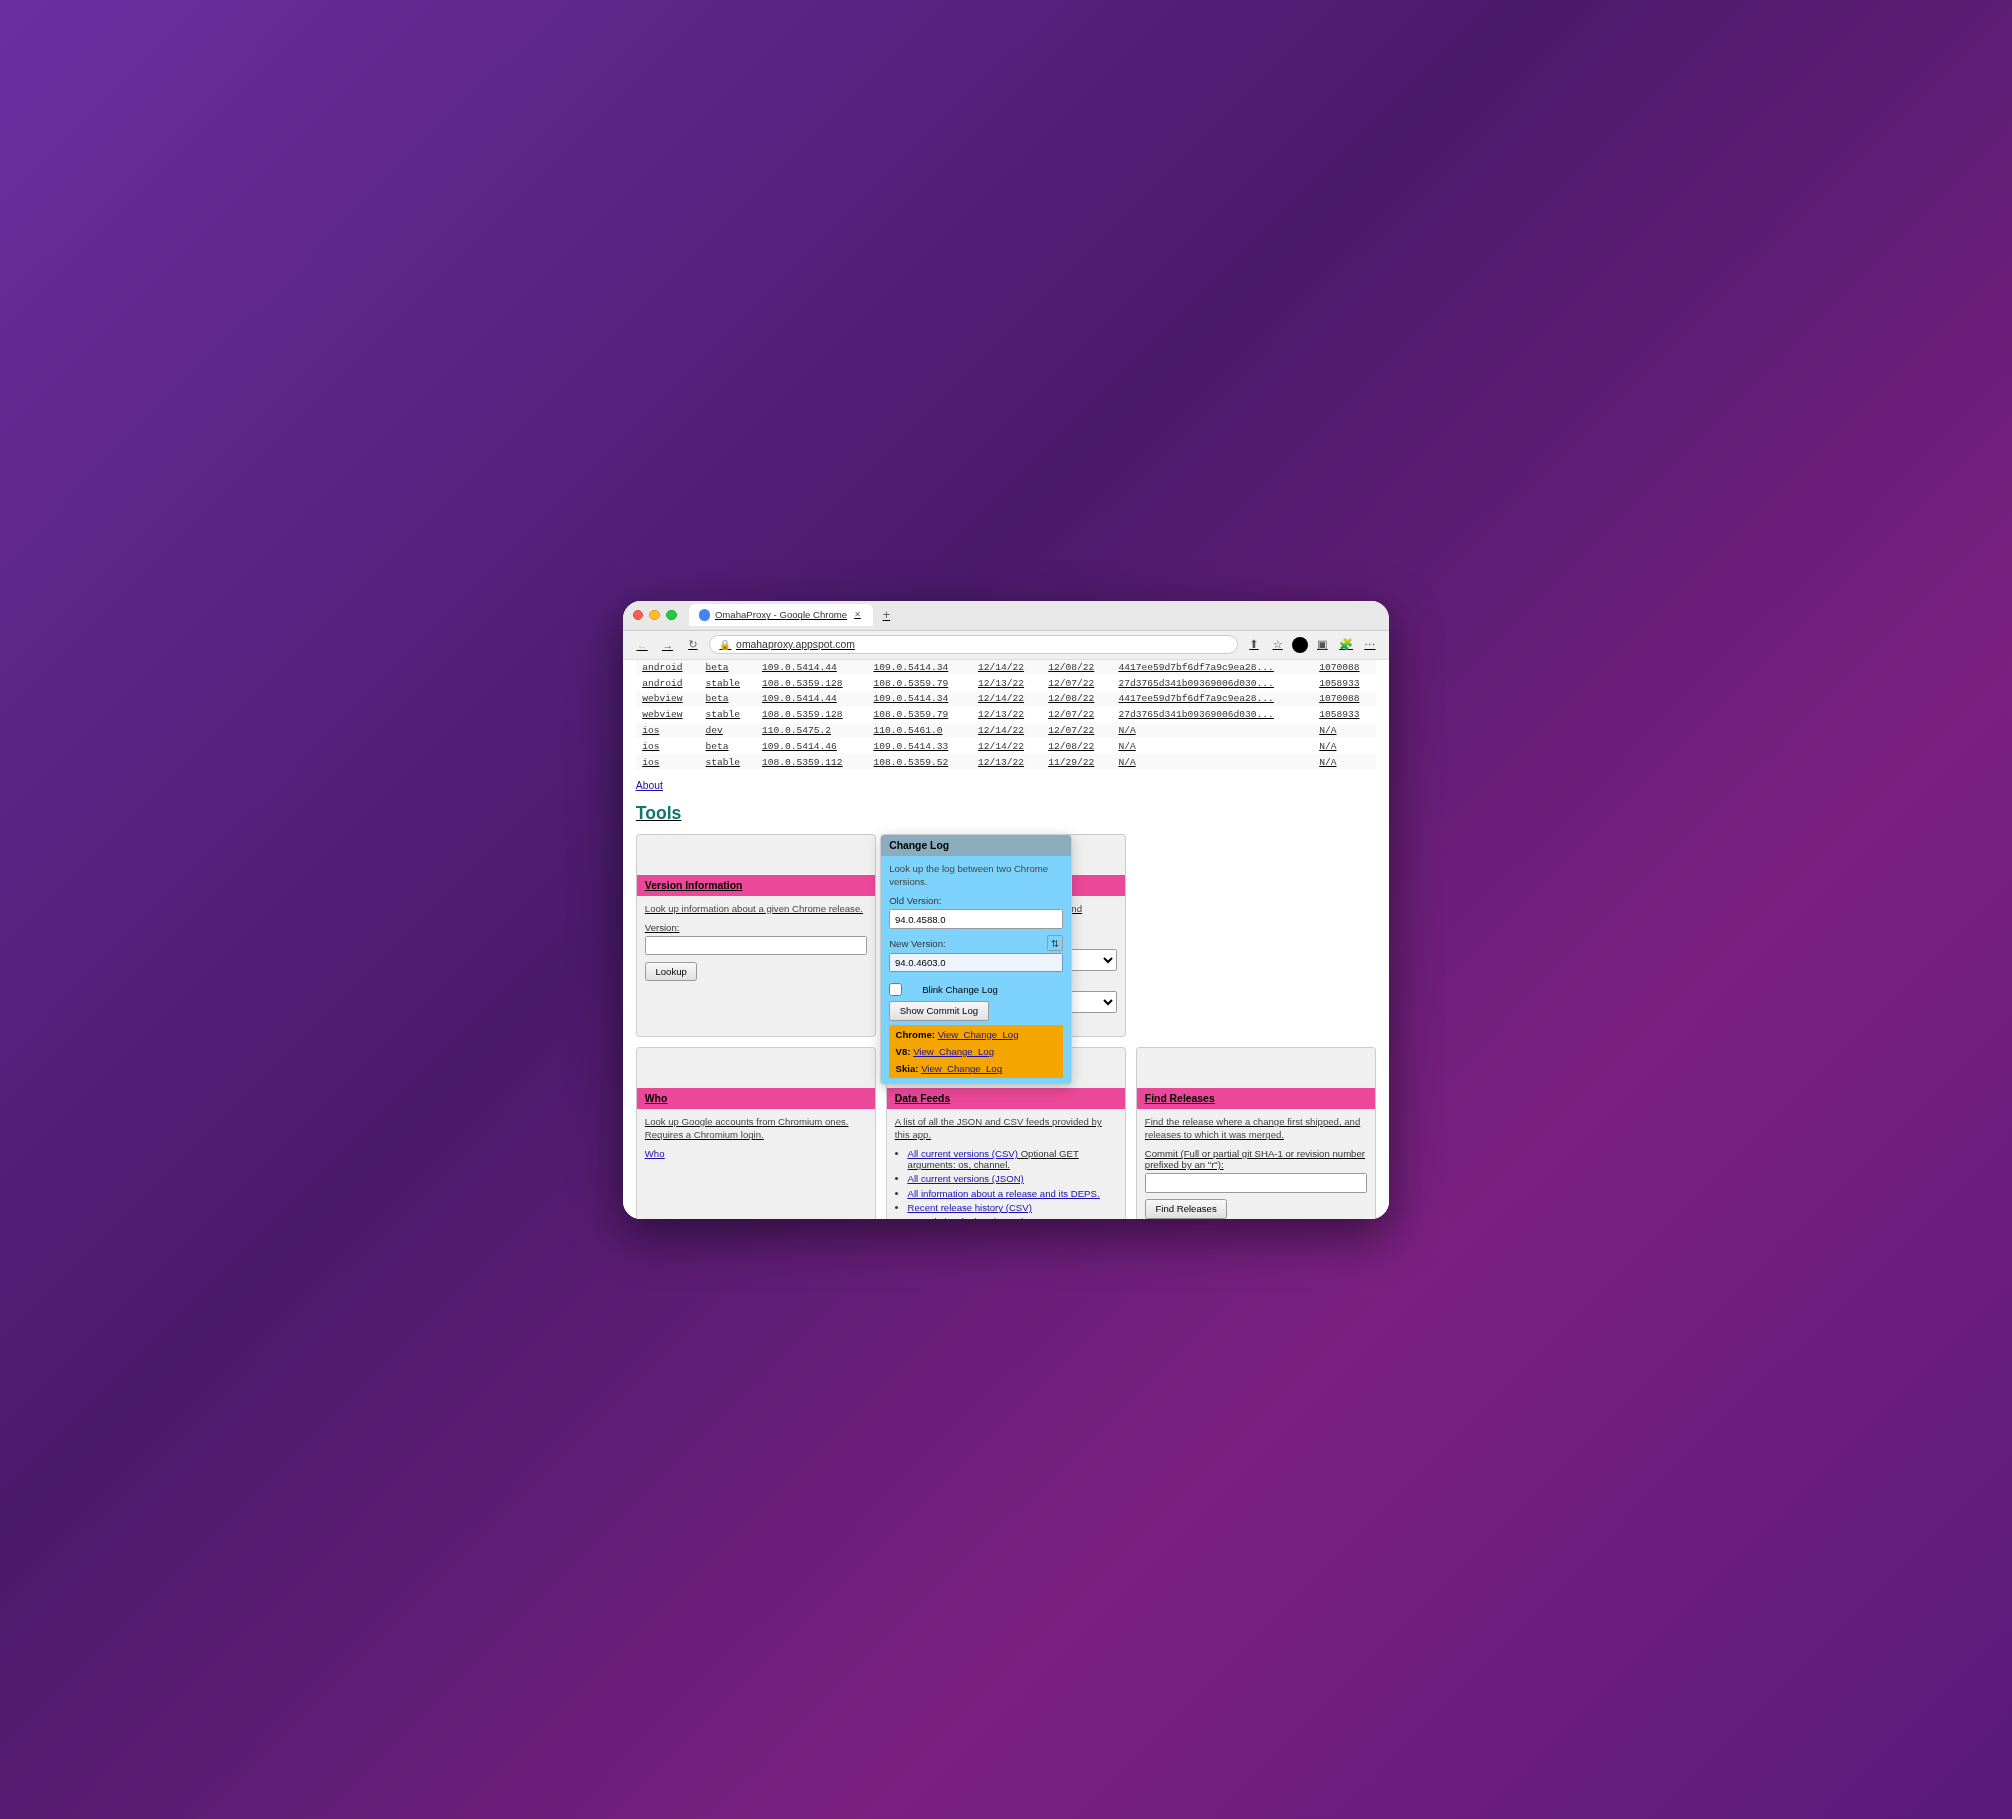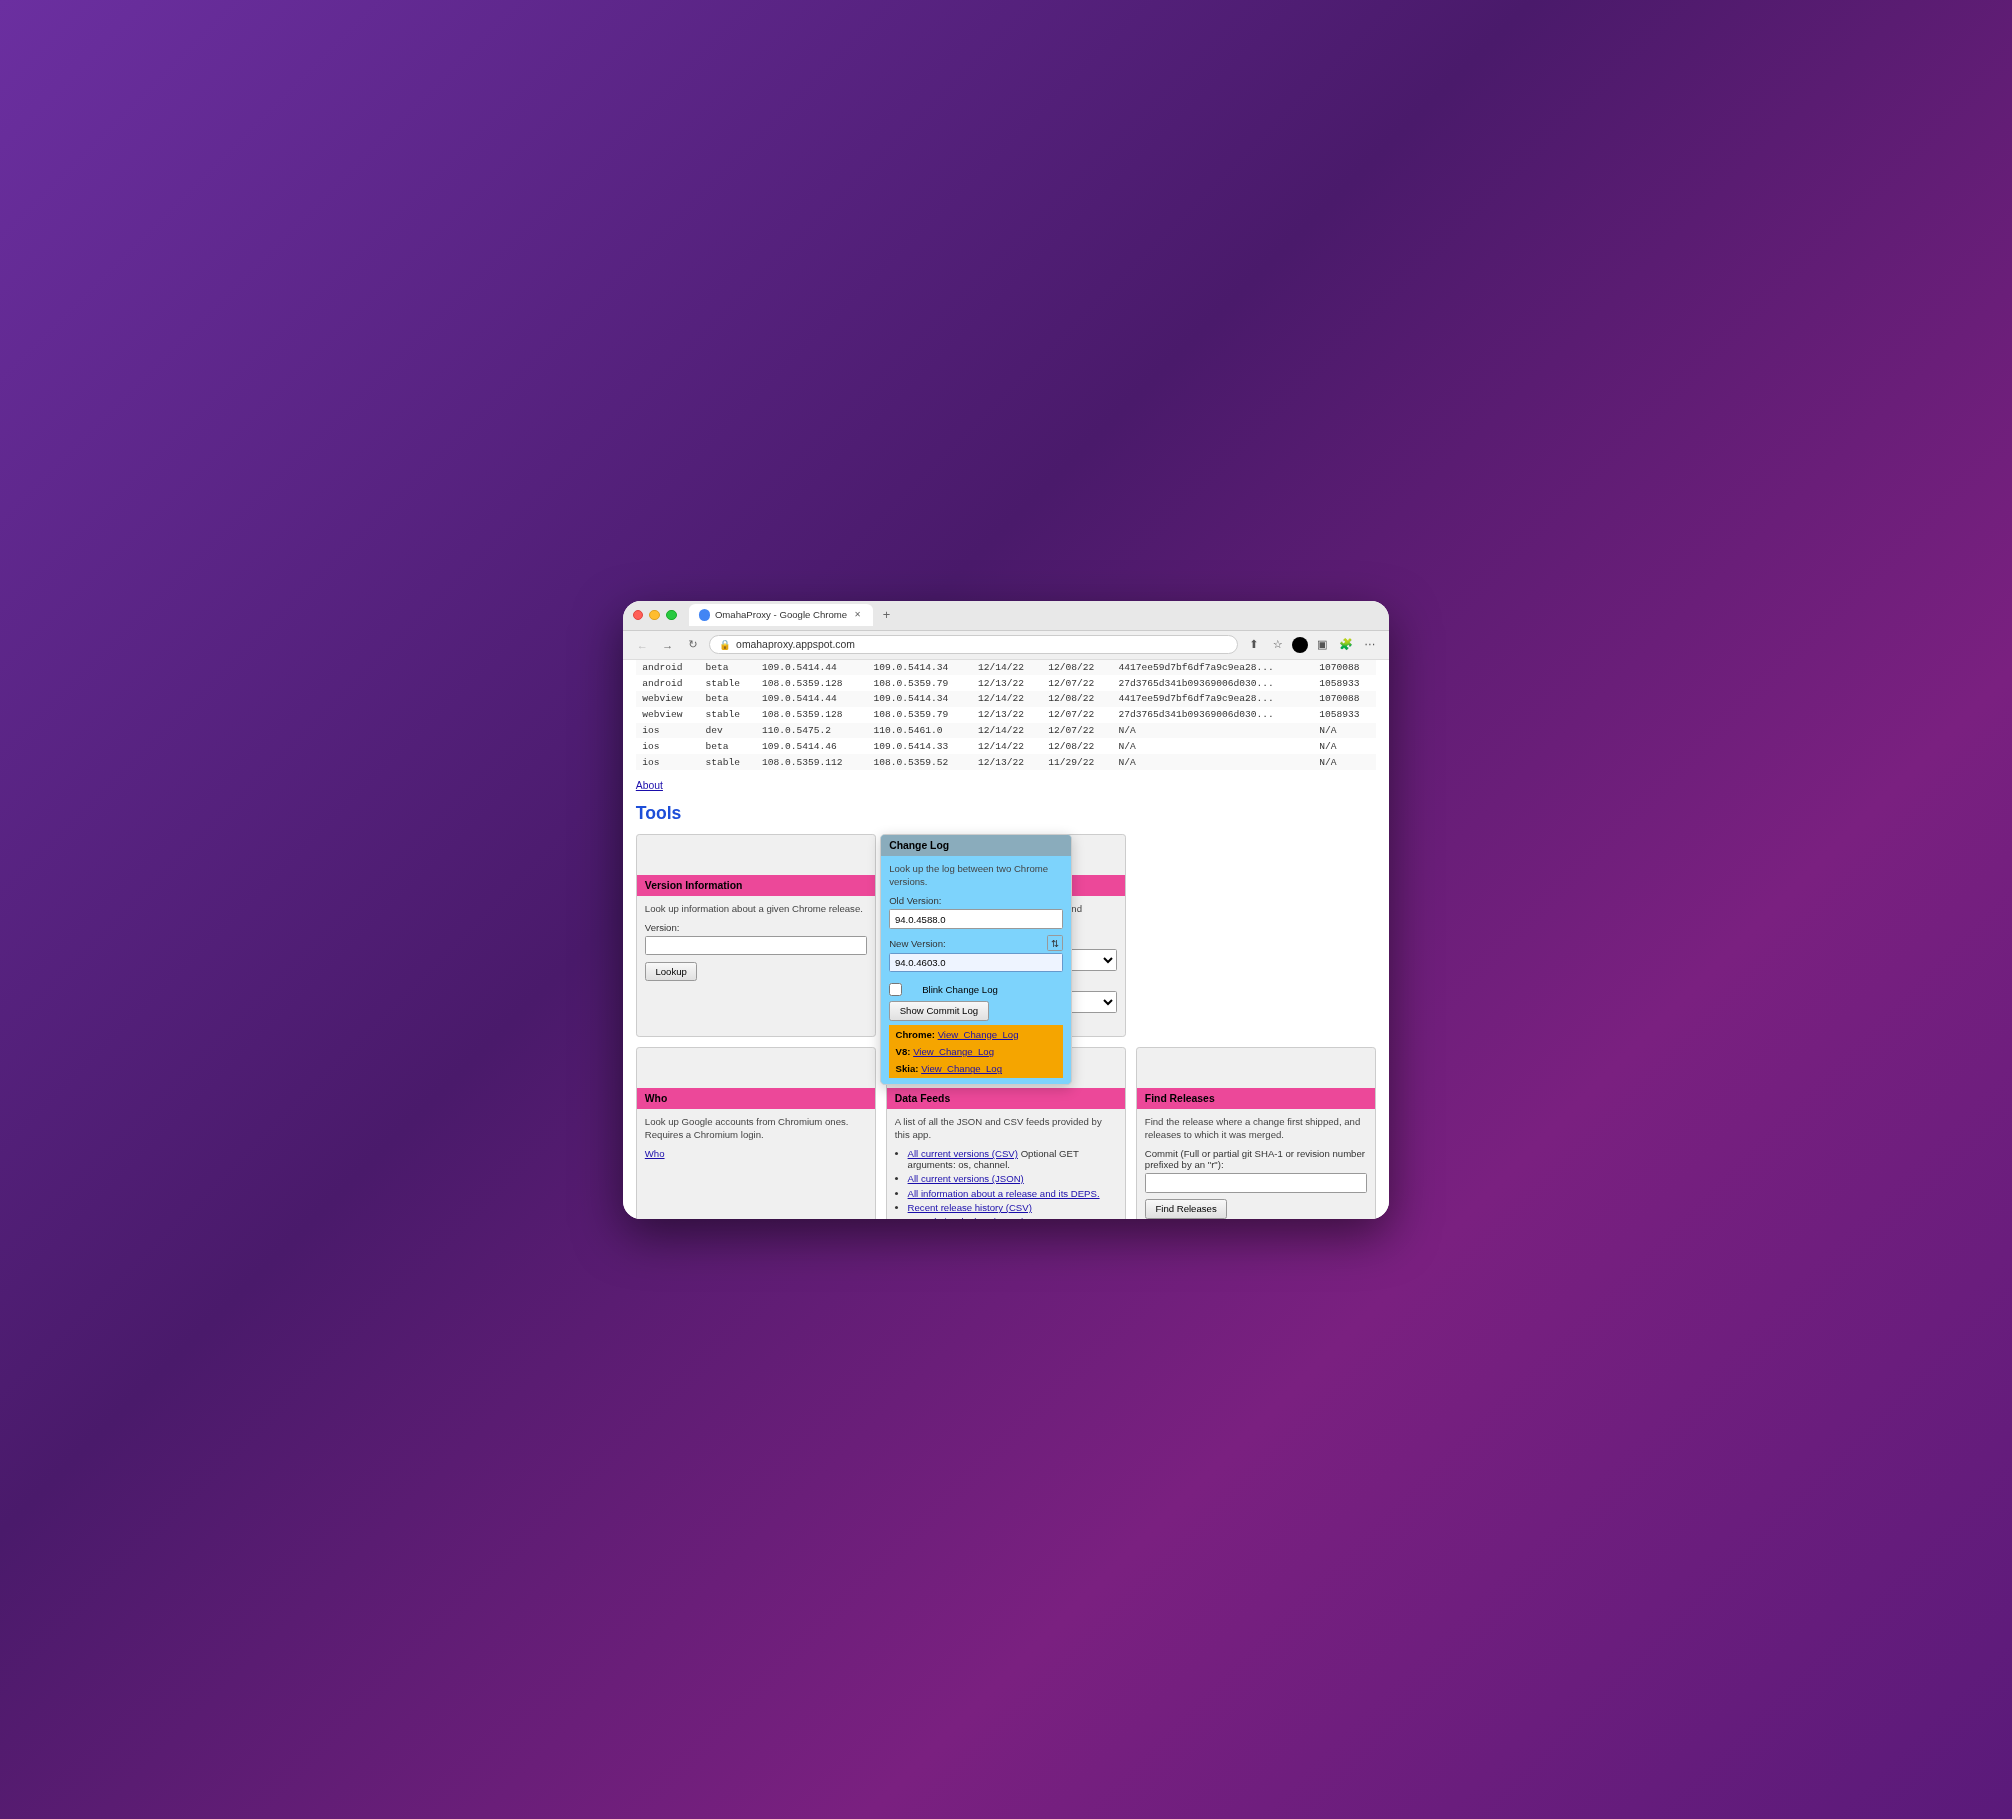--- a/index.html
+++ b/index.html
@@ -10,20 +10,21 @@
       align-items: center;
       justify-content: center;
       font-family: -apple-system, BlinkMacSystemFont, 'Segoe UI', sans-serif;
     }
     .window {
       width: 766px;
       background: #fff;
       border-radius: 18px;
       box-shadow: 0 16px 48px rgba(0,0,0,0.5);
       overflow: hidden;
+      text-decoration: underline;
     }
     .titlebar {
       background: #e8e8e8;
       height: 30px;
       display: flex;
       align-items: center;
       padding: 0 9.6px;
       gap: 6.4px;
       border-bottom: 0.8px solid #ccc;
     }
@@ -129,21 +130,21 @@
       color: #1a0dab;
       text-decoration: underline;
       font-size: 10.4px;
       cursor: pointer;
       display: block;
       margin-bottom: 12.8px;
     }
     .tools-title {
       font-size: 17.6px;
       font-weight: bold;
-      color: #1d4ed8;
+      color: #0f766e;
       margin-bottom: 9.6px;
     }
     .tool-card {
       background: #f0f0f0;
       border: 0.8px solid #ccc;
       border-radius: 3.2px;
       padding: 0;
       overflow: hidden;
     }
     .tool-card-header {

